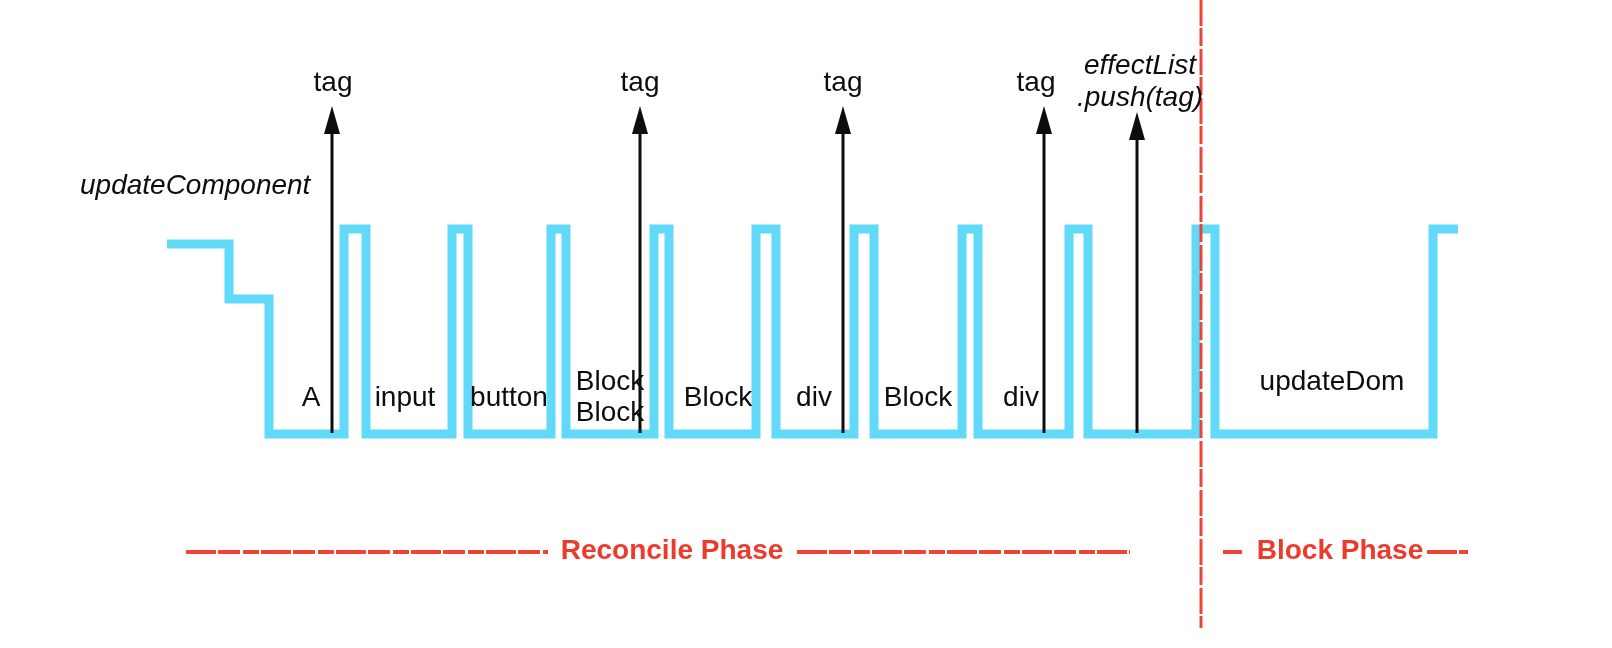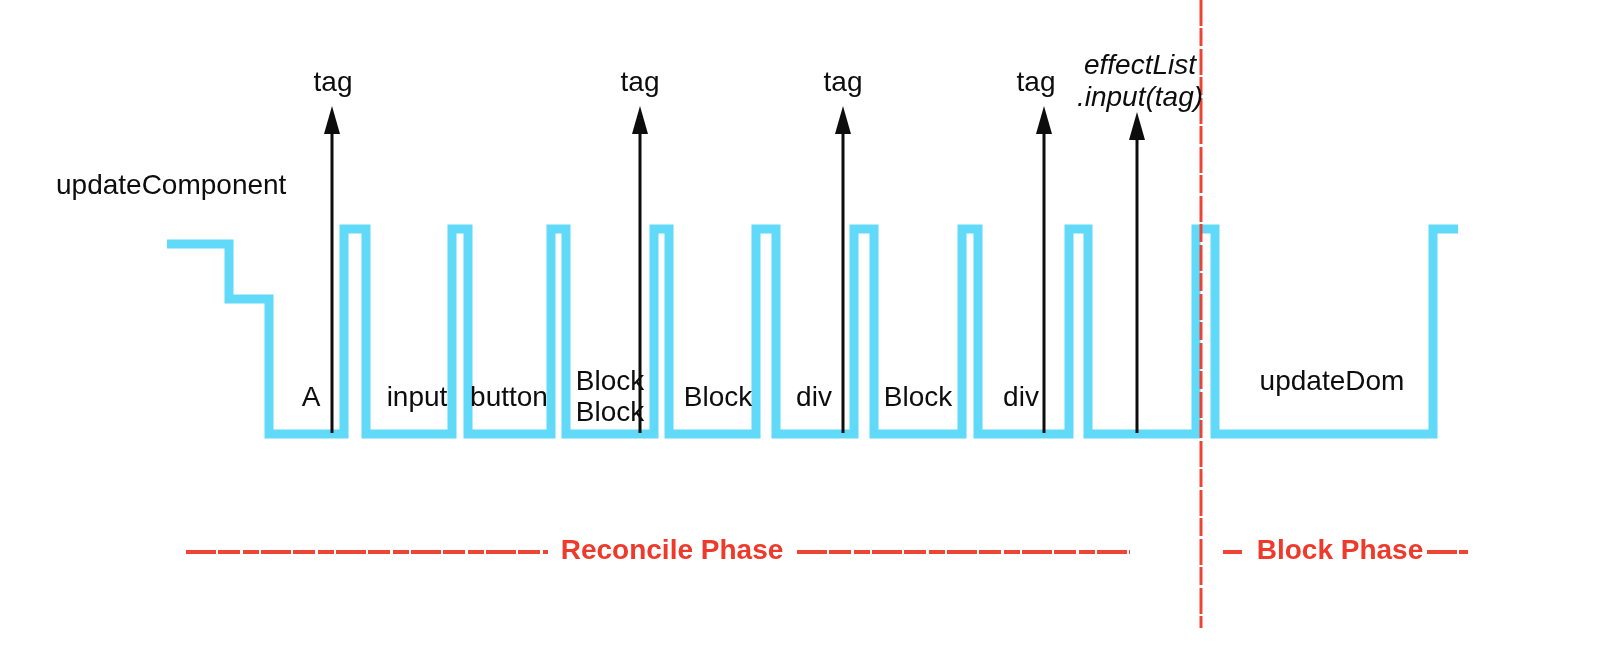--- a/index.html
+++ b/index.html
@@ -91,34 +91,34 @@
     </g>
 
     <line class="red-vline" x1="1201" y1="0" x2="1201" y2="628"></line>
 
     <line class="red-dash" x1="186" y1="552" x2="548" y2="552"></line>
     <line class="red-dash" x1="797" y1="552" x2="1130" y2="552"></line>
     <line class="red-dash" x1="1223" y1="552" x2="1242" y2="552"></line>
     <line class="red-dash" x1="1427" y1="552" x2="1468" y2="552"></line>
   </svg>
 
-  <div class="lbl left-anchor" style="left:56px;top:169px;">updateComponent</div>
+  <div class="lbl left-anchor" style="left:80px;top:169px;font-style:italic;">updateComponent</div>
 
   <div class="lbl" style="left:333px;top:66px;">tag</div>
   <div class="lbl" style="left:640px;top:66px;">tag</div>
   <div class="lbl" style="left:843px;top:66px;">tag</div>
   <div class="lbl" style="left:1036px;top:66px;">tag</div>
 
   <div class="lbl" style="left:1140px;top:49px;font-style:italic;">
     <div>effectList</div>
-    <div>.input(tag)</div>
+    <div>.push(tag)</div>
   </div>
 
   <div class="lbl" style="left:311px;top:381px;">A</div>
-  <div class="lbl" style="left:405px;top:381px;margin-left:12px;">input</div>
+  <div class="lbl" style="left:405px;top:381px;">input</div>
   <div class="lbl" style="left:509px;top:381px;">button</div>
 
   <div class="lbl two-line" style="left:610px;top:365px;">
     <div>Block</div>
     <div>Block</div>
   </div>
 
   <div class="lbl" style="left:718px;top:381px;">Block</div>
   <div class="lbl" style="left:814px;top:381px;">div</div>
   <div class="lbl" style="left:918px;top:381px;">Block</div>

